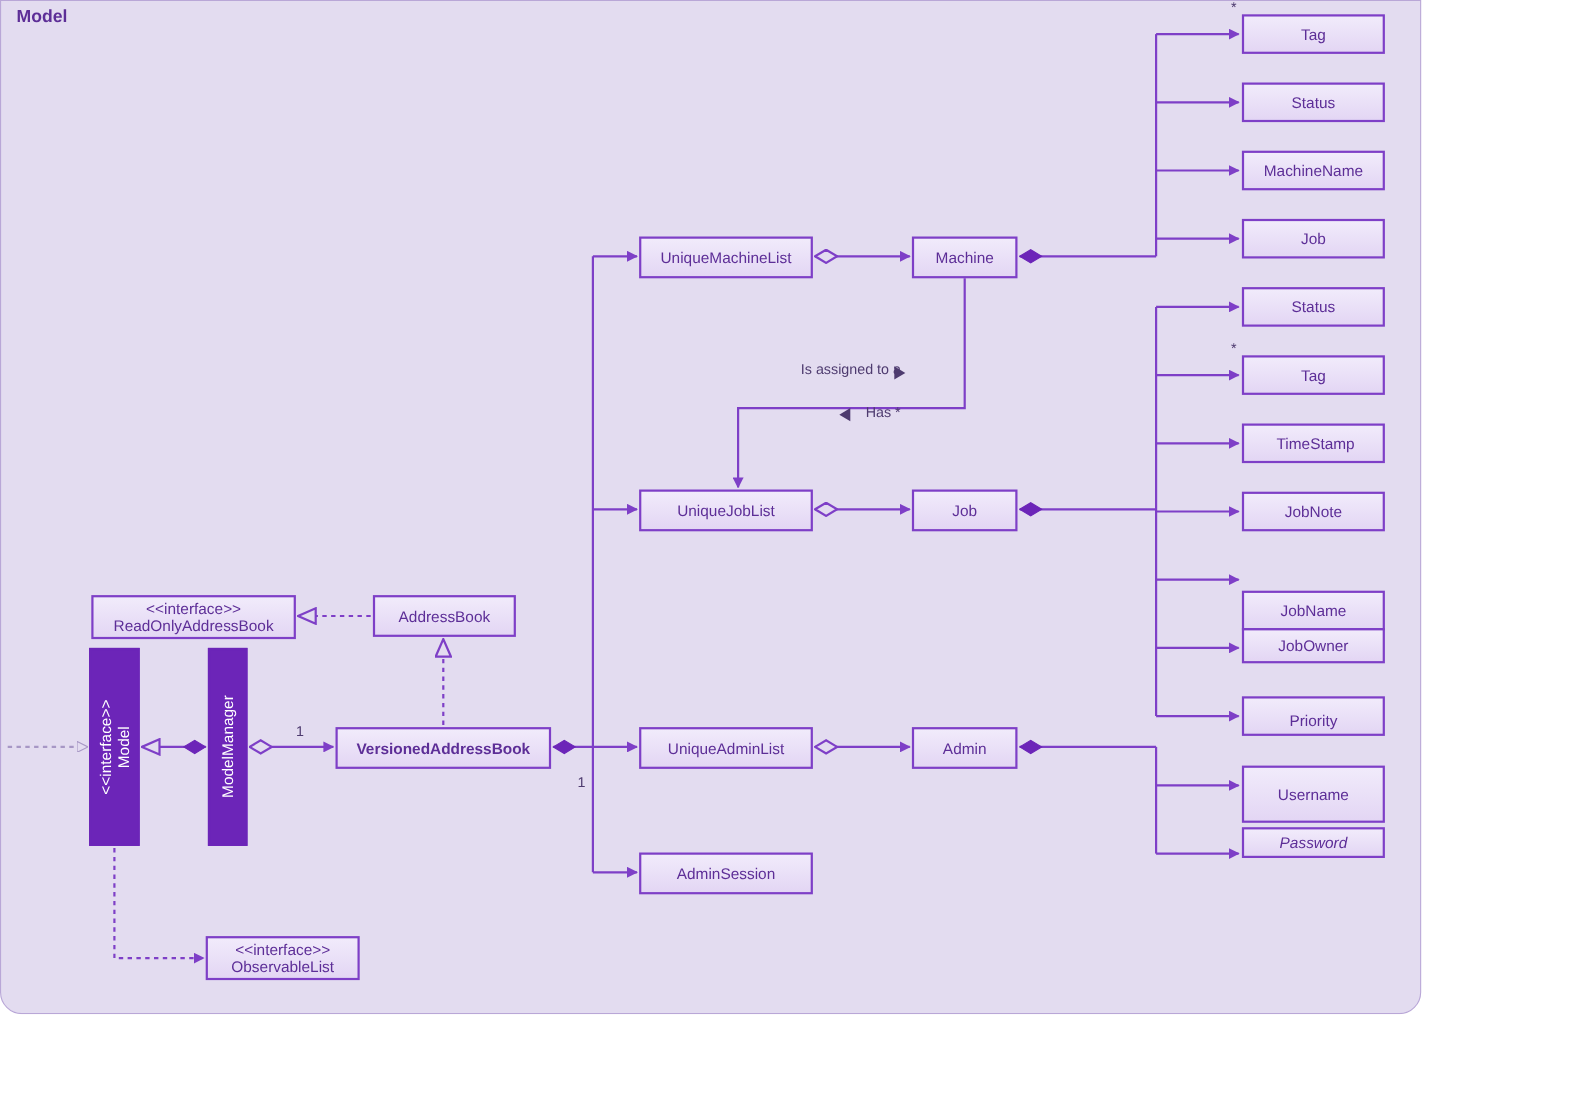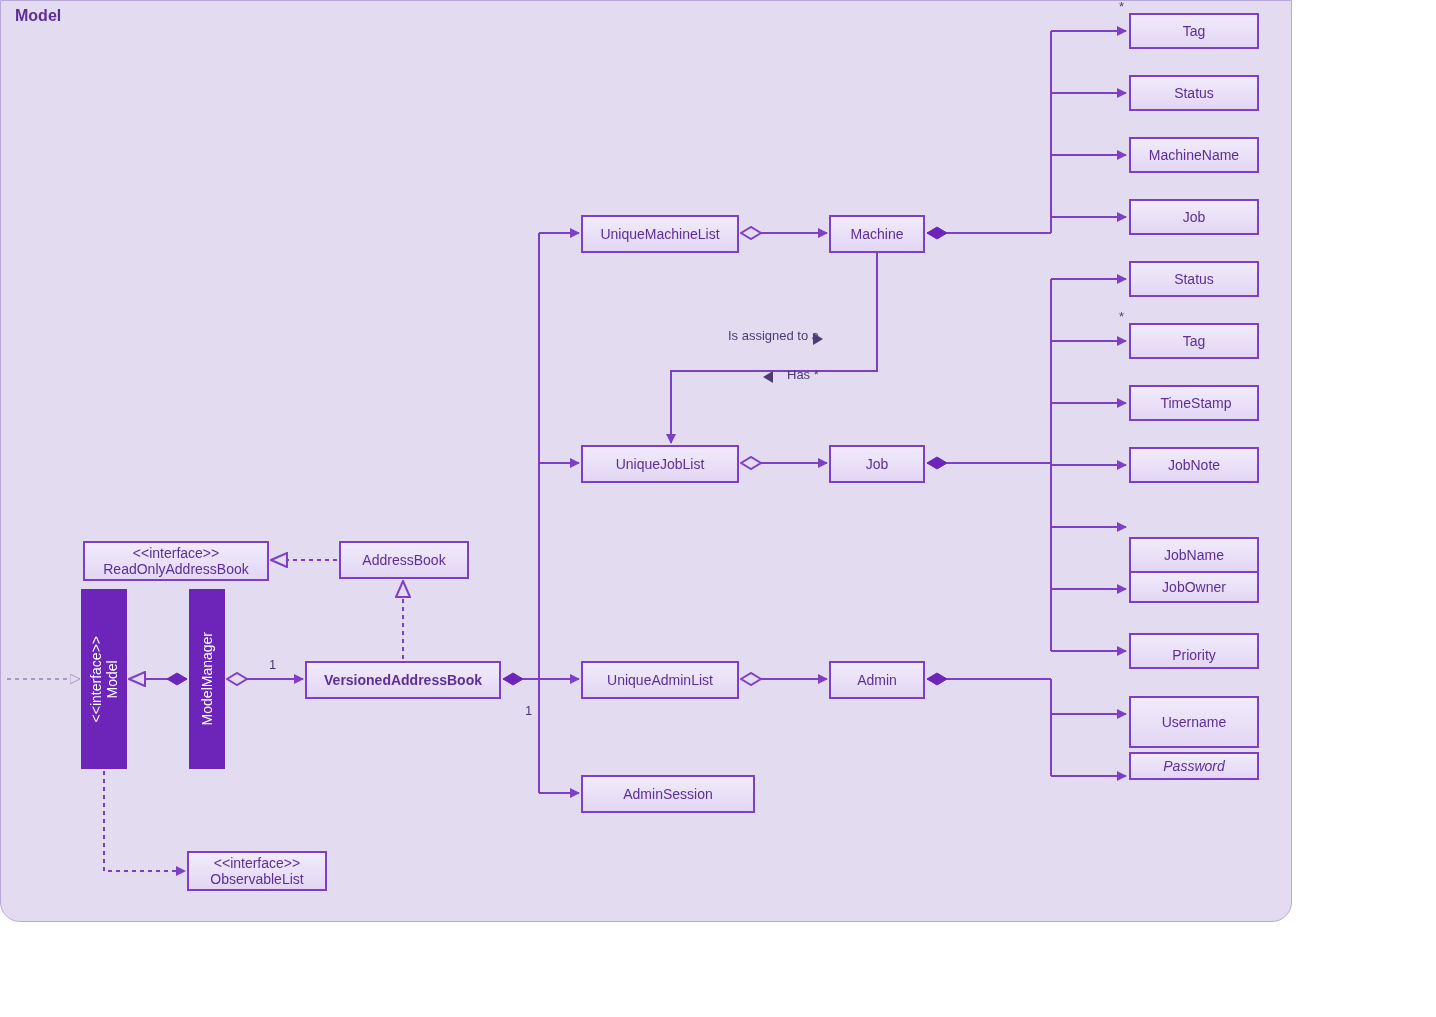--- a/index.html
+++ b/index.html
@@ -186,21 +186,21 @@
 
   <div class="node" style="left:580px; top:214px; width:158px; height:38px;">
       <span>UniqueMachineList</span>
     </div>
   <div class="node" style="left:580px; top:444px; width:158px; height:38px;">
       <span>UniqueJobList</span>
     </div>
   <div class="node" style="left:580px; top:660px; width:158px; height:38px;">
       <span>UniqueAdminList</span>
     </div>
-  <div class="node" style="left:580px; top:774px; width:174px; height:38px;">
+  <div class="node" style="left:580px; top:774px; width:158px; height:38px;">
       <span>AdminSession</span>
     </div>
 
   <div class="node" style="left:828px; top:214px; width:96px; height:38px;">
       <span>Machine</span>
     </div>
   <div class="node" style="left:828px; top:444px; width:96px; height:38px;">
       <span>Job</span>
     </div>
   <div class="node" style="left:828px; top:660px; width:96px; height:38px;text-align:center;">

